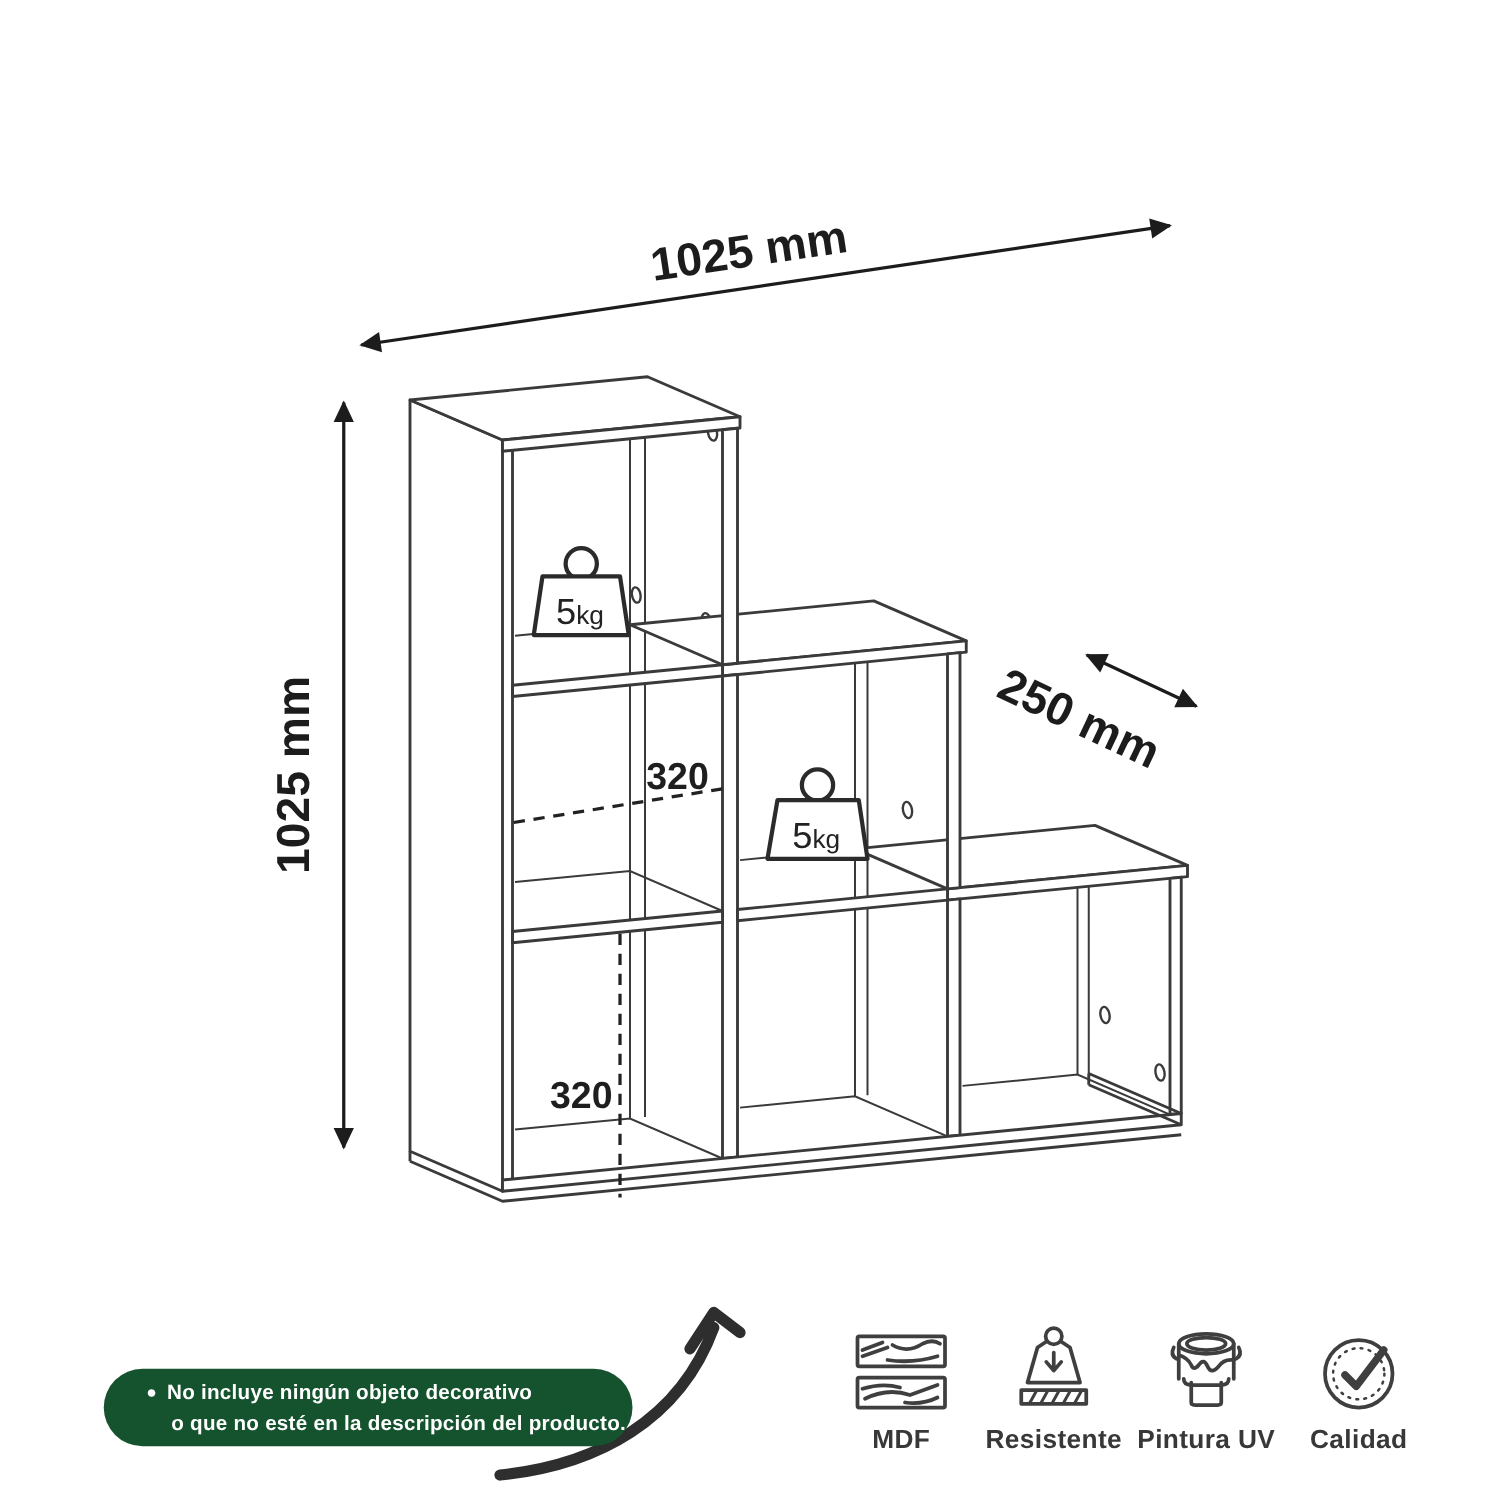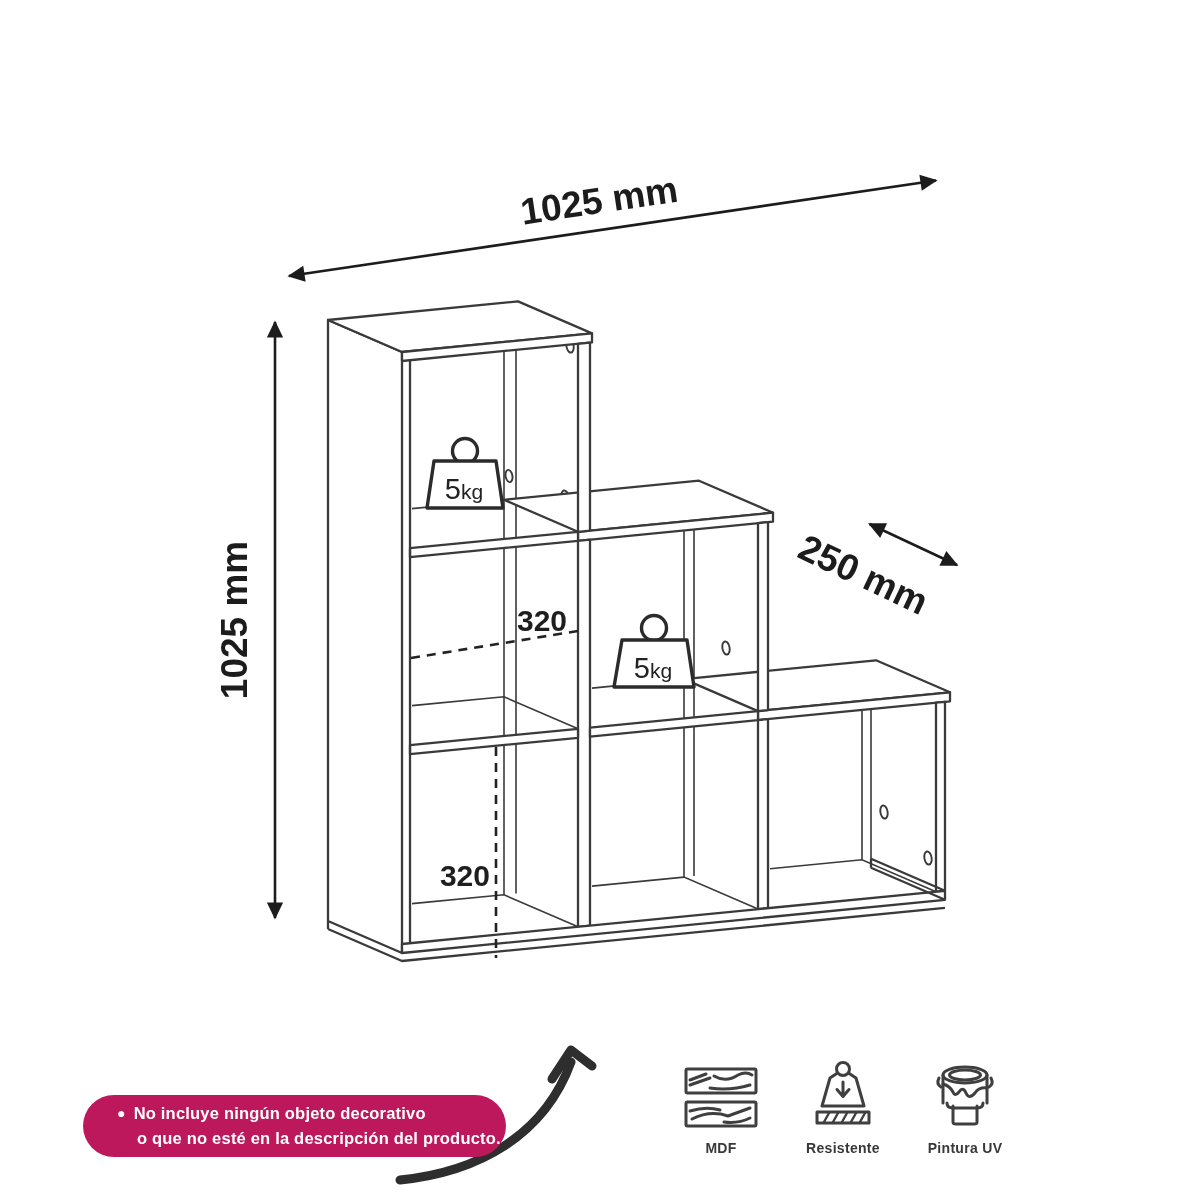--- a/index.html
+++ b/index.html
@@ -7,30 +7,30 @@
          font-family:"Liberation Sans","DejaVu Sans",sans-serif;}
   #diagram-svg{position:absolute;left:0;top:0;}
 
   .dim-text{font-family:"Liberation Sans","DejaVu Sans",sans-serif;font-weight:bold;
             font-size:37px;fill:#1c1c1c;}
   .cell-dim-text{font-family:"Liberation Sans","DejaVu Sans",sans-serif;font-weight:bold;
             font-size:30px;fill:#1e1e1e;}
   .weight-text{font-family:"Liberation Sans","DejaVu Sans",sans-serif;fill:#222;}
 
   .note-badge{position:absolute;left:83px;top:1095px;width:423px;height:62px;
-    background:#be185d;border-radius:31px;color:#fff;display:flex;flex-direction:column;
+    background:#14532d;border-radius:31px;color:#fff;display:flex;flex-direction:column;
     justify-content:center;padding-left:34px;box-sizing:border-box;
     font-weight:bold;font-size:16.5px;line-height:25px;letter-spacing:.2px;}
   .note-line2{padding-left:20px;}
   .note-bullet{display:inline-block;margin-right:8px;font-size:14px;vertical-align:1px;}
 
   .features{position:absolute;left:660px;top:1058px;width:520px;height:130px;display:flex;}
   .feature{width:122px;display:flex;flex-direction:column;align-items:center;}
   .feature .icon-box{height:74px;display:flex;align-items:flex-end;justify-content:center;}
-  .feature .feature-label{margin-top:8px;font-weight:bold;font-size:14px;color:#383838;
+  .feature .feature-label{margin-top:8px;font-weight:bold;font-size:21px;color:#383838;
      letter-spacing:.3px;}
   .fi{stroke:#3f3f3f;fill:none;stroke-width:3;stroke-linecap:round;stroke-linejoin:round;}
 </style>
 </head>
 <body>
 
 <div id="stage">
 
 <svg id="diagram-svg" width="1200" height="1200" viewBox="0 0 1200 1200">
   <defs>
@@ -183,15 +183,27 @@
           <path d="M17,22 Q24,24 27,30 Q29,35 33,30 Q37,24 40,31 Q43,38 49,31 Q53,25 61,26"></path>
           <path d="M21,41 Q21,46 27,46 L51,46 Q57,46 57,41"></path>
           <path d="M27,46 L27,62 Q27,64 30,64 L48,64 Q51,64 51,62 L51,46" transform="translate(0,-2)"></path>
           <path d="M13,16 Q10,22 15,25 M65,16 Q68,22 63,25"></path>
         </g>
       </svg>
     </div>
     <div class="feature-label">Pintura UV</div>
   </div>
 
+  <div class="feature">
+    <div class="icon-box">
+      <svg width="72" height="68" viewBox="0 0 72 68">
+        <g class="fi">
+          <circle cx="36" cy="35" r="27"></circle>
+          <circle cx="36" cy="35" r="20.5" stroke-width="2" stroke-dasharray="1.5 5"></circle>
+          <path d="M25,36 L34,45 L56,16" stroke-width="6"></path>
+        </g>
+      </svg>
+    </div>
+    <div class="feature-label">Calidad</div>
+  </div>
 
 </div>
 </div>
 
 </body></html>

